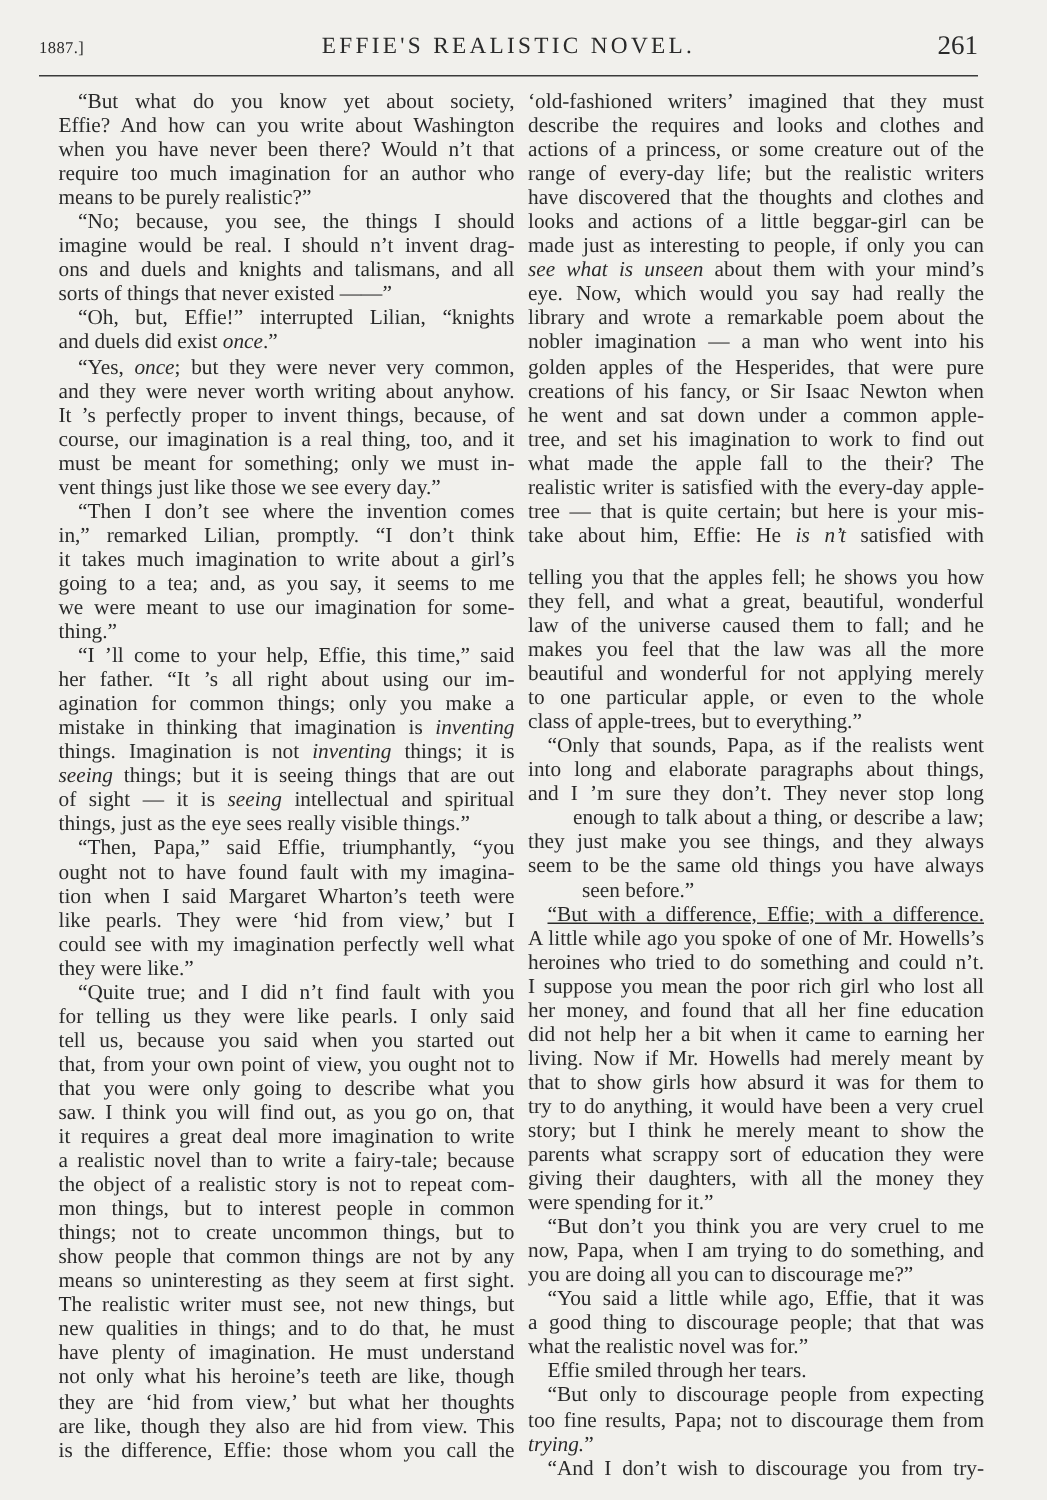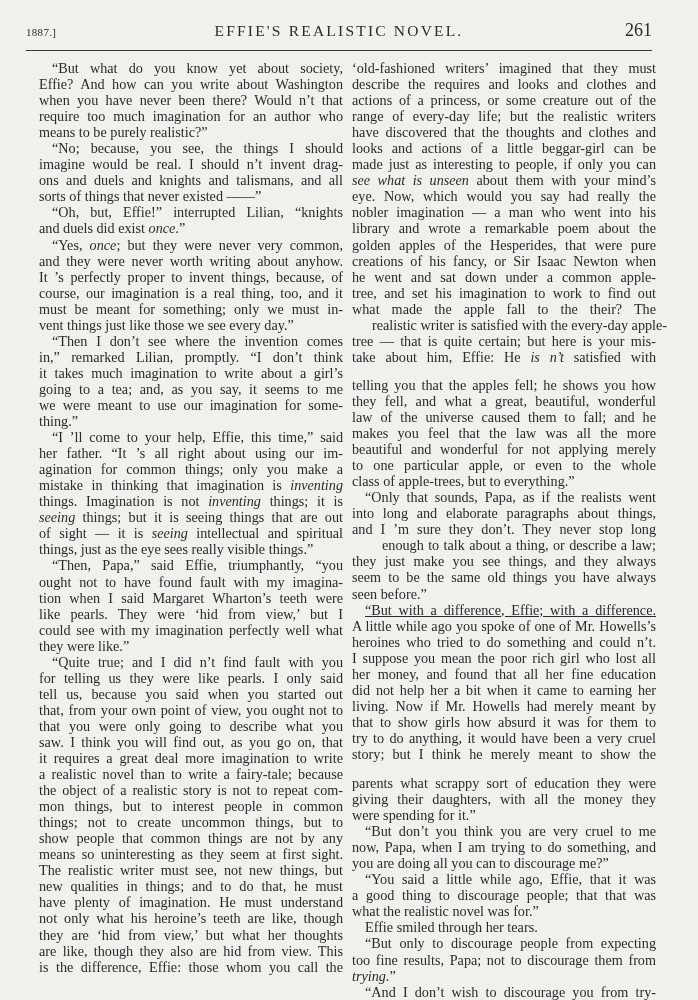--- a/index.html
+++ b/index.html
@@ -120,59 +120,59 @@
       <p class="noindent">
         <span class="ln" style="text-indent: 0px;">‘old-fashioned writers’ imagined that they must</span>
         <span class="ln" style="text-indent: 0px;">describe the requires and looks and clothes and</span>
         <span class="ln" style="text-indent: 0px;">actions of a princess, or some creature out of the</span>
         <span class="ln" style="text-indent: 0px;">range of every-day life; but the realistic writers</span>
         <span class="ln" style="text-indent: 0px;">have discovered that the thoughts and clothes and</span>
         <span class="ln" style="text-indent: 0px;">looks and actions of a little beggar-girl can be</span>
         <span class="ln" style="text-indent: 0px;">made just as interesting to people, if only you can</span>
         <span class="ln" style="text-indent: 0px;"><i>see what is unseen</i> about them with your mind’s</span>
         <span class="ln" style="text-indent: 0px;">eye. Now, which would you say had really the</span>
+        <span class="ln" style="text-indent: 0px;">library and wrote a remarkable poem about the</span>
         <span class="ln" style="text-indent: 0px;">nobler imagination — a man who went into his</span>
-        <span class="ln" style="text-indent: 0px;">library and wrote a remarkable poem about the</span>
         <span class="ln" style="text-indent: 0px;">golden apples of the Hesperides, that were pure</span>
         <span class="ln" style="text-indent: 0px;">creations of his fancy, or Sir Isaac Newton when</span>
         <span class="ln" style="text-indent: 0px;">he went and sat down under a common apple-</span>
         <span class="ln" style="text-indent: 0px;">tree, and set his imagination to work to find out</span>
         <span class="ln" style="text-indent: 0px;">what made the apple fall to the their? The</span>
-        <span class="ln" style="text-indent: 0px; margin-left: 20px;">realistic writer is satisfied with the every-day apple-</span>
+        <span class="ln" style="text-indent: 0px;">realistic writer is satisfied with the every-day apple-</span>
         <span class="ln" style="text-indent: 0px;">tree — that is quite certain; but here is your mis-</span>
         <span class="ln" style="text-indent: 0px;">take about him, Effie: He <i>is n’t</i> satisfied with</span>
         <span class="ln" style="text-indent: 0px; margin-top: 12px;">telling you that the apples fell; he shows you how</span>
         <span class="ln" style="text-indent: 0px;">they fell, and what a great, beautiful, wonderful</span>
         <span class="ln" style="text-indent: 0px;">law of the universe caused them to fall; and he</span>
         <span class="ln" style="text-indent: 0px;">makes you feel that the law was all the more</span>
         <span class="ln" style="text-indent: 0px;">beautiful and wonderful for not applying merely</span>
         <span class="ln" style="text-indent: 0px;">to one particular apple, or even to the whole</span>
         <span class="ln last" style="text-indent: 0px;">class of apple-trees, but to everything.”</span>
       </p>
       <p>
         <span class="ln" style="text-indent: 13px;">“Only that sounds, Papa, as if the realists went</span>
         <span class="ln" style="text-indent: 0px;">into long and elaborate paragraphs about things,</span>
         <span class="ln" style="text-indent: 0px;">and I ’m sure they don’t. They never stop long</span>
         <span class="ln" style="text-indent: 0px; margin-left: 30px;">enough to talk about a thing, or describe a law;</span>
         <span class="ln" style="text-indent: 0px;">they just make you see things, and they always</span>
         <span class="ln" style="text-indent: 0px;">seem to be the same old things you have always</span>
-        <span class="ln last" style="text-indent: 0px;">seen before.”</span>
+        <span class="ln last" style="text-indent: 0px; margin-left: 36px;">seen before.”</span>
       </p>
       <p>
         <span class="ln" style="text-indent: 13px; text-decoration: underline;">“But with a difference, Effie; with a difference.</span>
         <span class="ln" style="text-indent: 0px;">A little while ago you spoke of one of Mr. Howells’s</span>
         <span class="ln" style="text-indent: 0px;">heroines who tried to do something and could n’t.</span>
         <span class="ln" style="text-indent: 0px;">I suppose you mean the poor rich girl who lost all</span>
         <span class="ln" style="text-indent: 0px;">her money, and found that all her fine education</span>
         <span class="ln" style="text-indent: 0px;">did not help her a bit when it came to earning her</span>
         <span class="ln" style="text-indent: 0px;">living. Now if Mr. Howells had merely meant by</span>
         <span class="ln" style="text-indent: 0px;">that to show girls how absurd it was for them to</span>
         <span class="ln" style="text-indent: 0px;">try to do anything, it would have been a very cruel</span>
         <span class="ln" style="text-indent: 0px;">story; but I think he merely meant to show the</span>
-        <span class="ln" style="text-indent: 0px; margin-top: 13px;">parents what scrappy sort of education they were</span>
+        <span class="ln" style="text-indent: 0px;">parents what scrappy sort of education they were</span>
         <span class="ln" style="text-indent: 0px;">giving their daughters, with all the money they</span>
         <span class="ln last" style="text-indent: 0px;">were spending for it.”</span>
       </p>
       <p>
         <span class="ln" style="text-indent: 13px;">“But don’t you think you are very cruel to me</span>
         <span class="ln" style="text-indent: 0px;">now, Papa, when I am trying to do something, and</span>
         <span class="ln last" style="text-indent: 0px;">you are doing all you can to discourage me?”</span>
       </p>
       <p>
         <span class="ln" style="text-indent: 13px;">“You said a little while ago, Effie, that it was</span>

